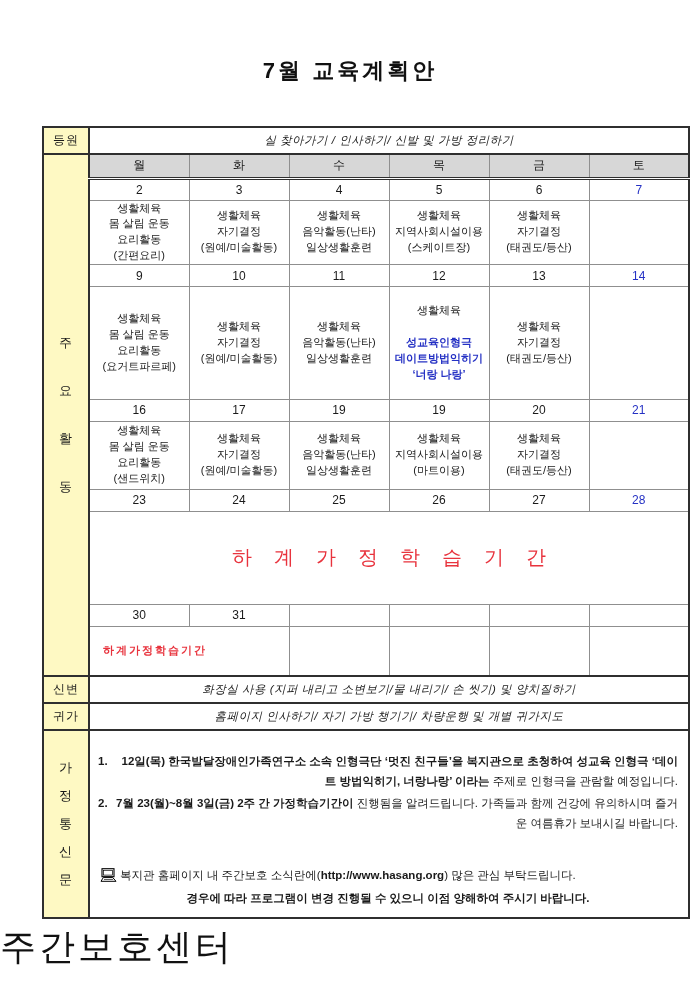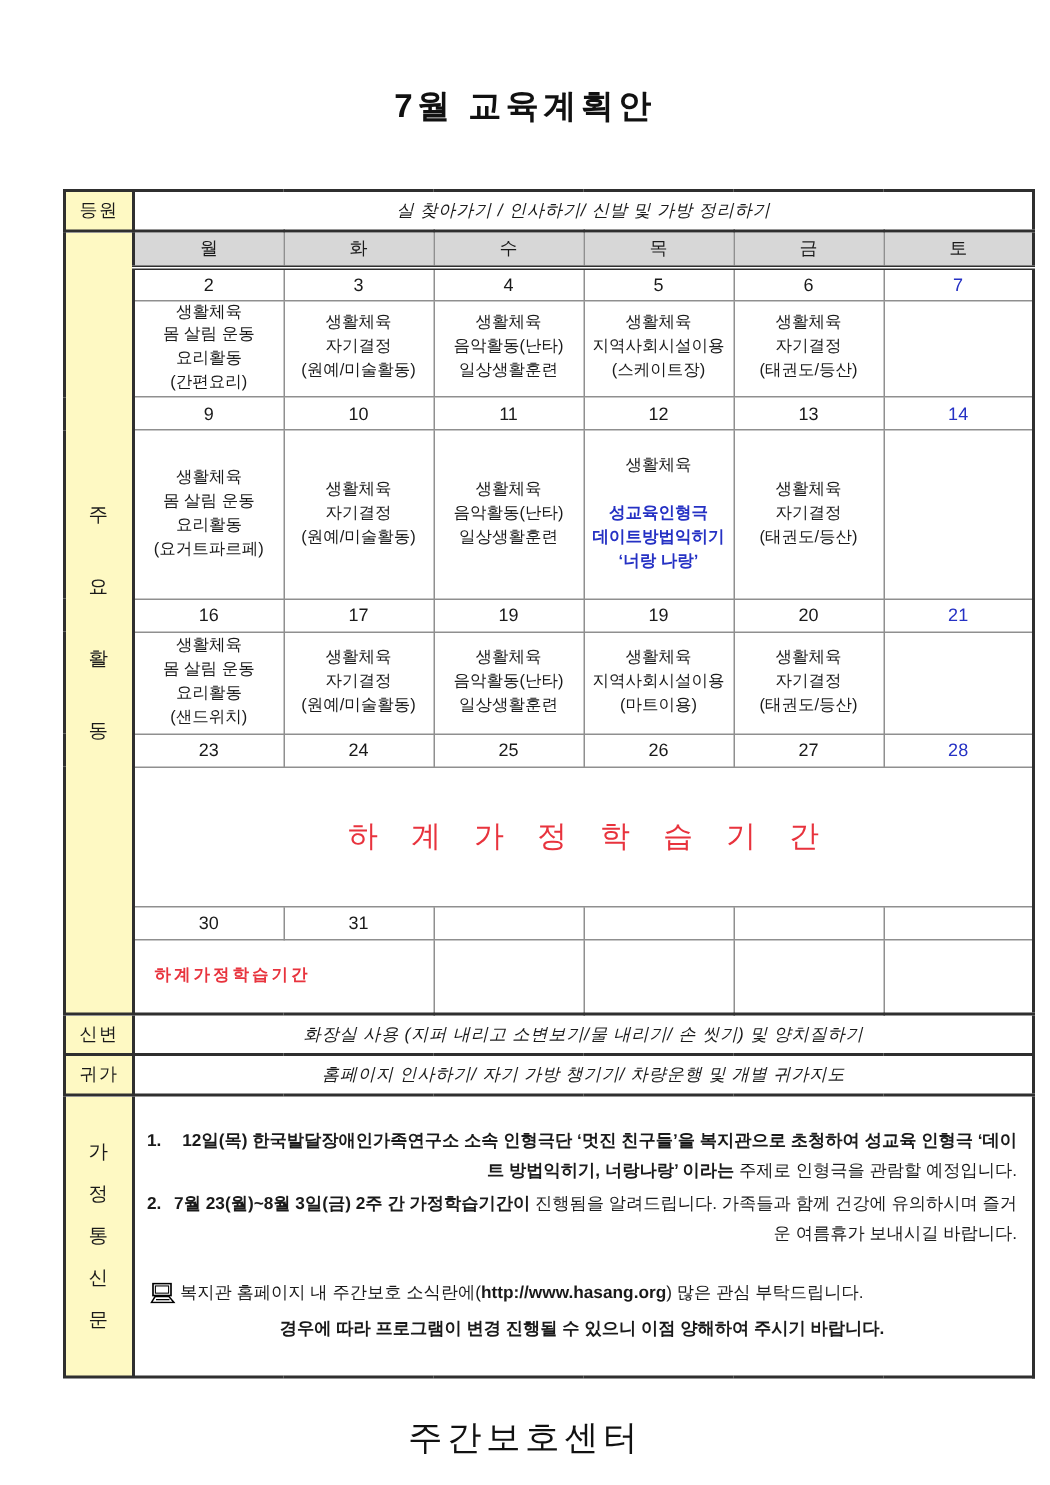--- a/index.html
+++ b/index.html
@@ -33,25 +33,25 @@
 
   tr.r-sec td { border-top:2px solid #2f2f2f;margin-left:24px; }
   tr.r-sec td.content { height:27px; }
 
   tr.r-notice td { border-top:2px solid #2f2f2f; }
   td.notice-cell { height:188px; text-align:left; vertical-align:top; padding:20px 10px 0 8px; font-size:11.5px; line-height:1.75; }
   .n-item { display:flex; margin-bottom:1px; }
   .n-num { width:17px; flex:none; font-weight:700; }
   .n-body { flex:1;text-align:right; }
   .b { font-weight:700; }
-  .web-line1 { margin-top:19px; display:flex; align-items:flex-start; }
+  .web-line1 { margin-top:32px; display:flex; align-items:flex-start; }
   .pc-icon { flex:none; margin:3px 3px 0 2px; }
   .web-line2 { text-align:center;font-weight:bold; }
 
-  .doc-footer { margin-top:24px; text-align:center; font-size:23px; letter-spacing:3px; color:#111; }
+  .doc-footer { margin-top:4px; text-align:left; font-size:36px; letter-spacing:3px; color:#111; }
 </style>
 </head>
 <body>
 
 <div class="page">
 
   <div class="doc-title">7월 교육계획안</div>
 
   <table class="sched">
     <colgroup>

